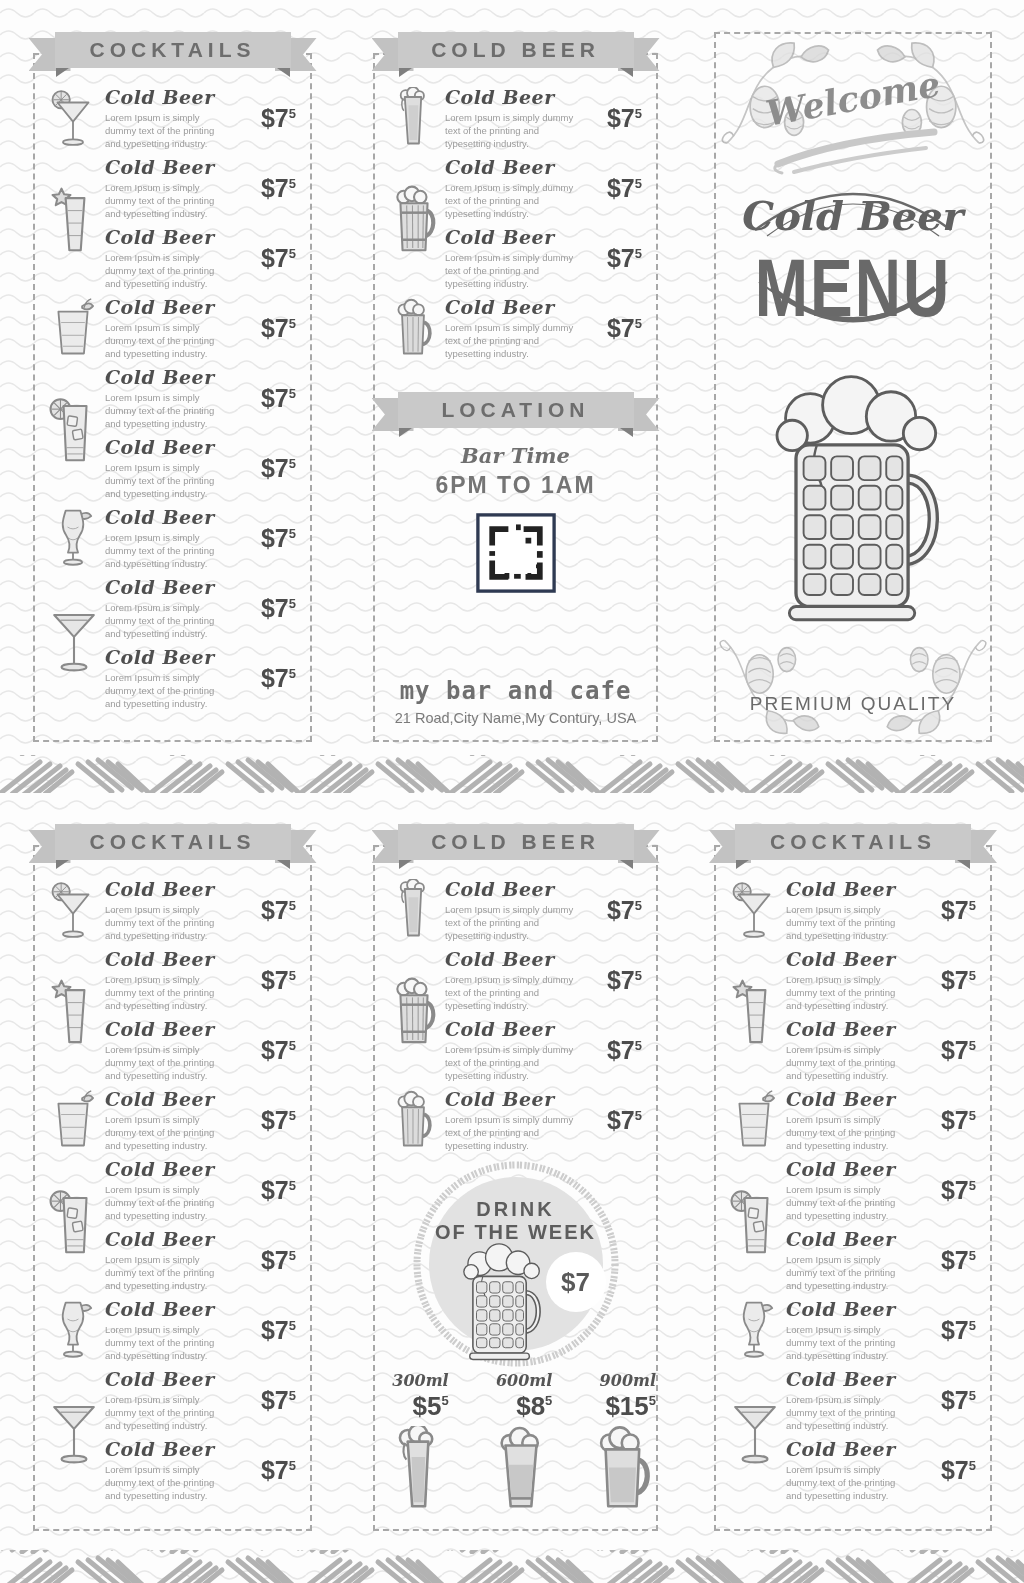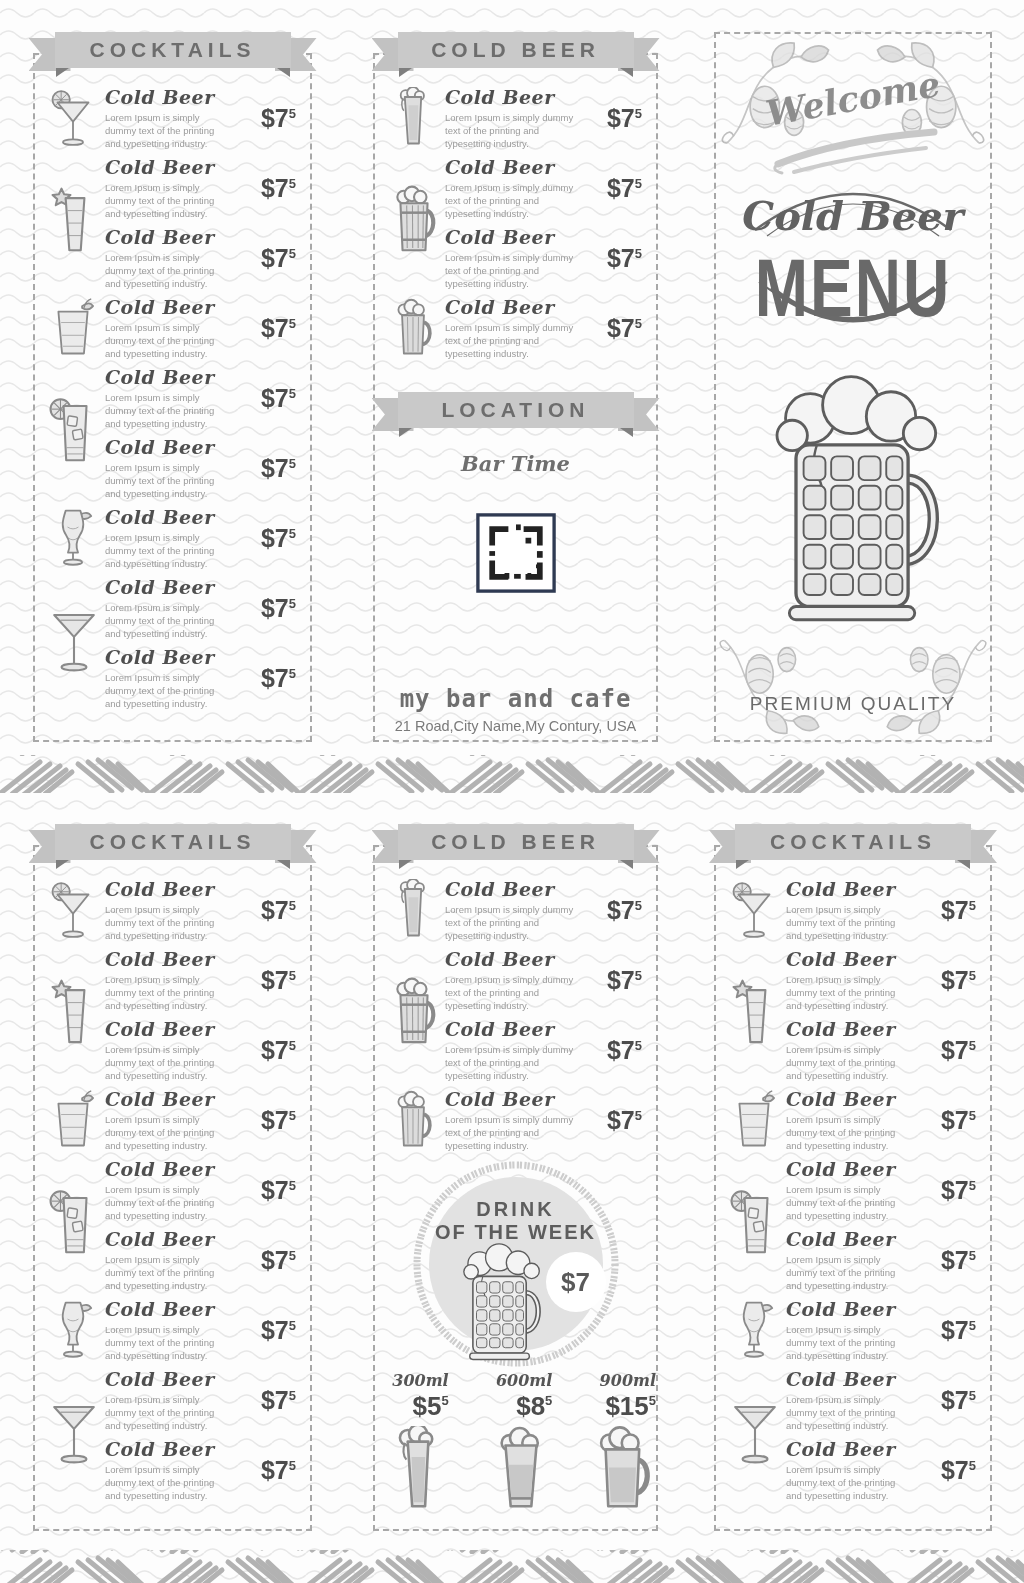--- a/index.html
+++ b/index.html
@@ -23,21 +23,21 @@
   .icon-cell{position:relative;height:100%;}
   .item-icon{position:absolute;left:2px;}
   .item-icon[data-size="s"]{top:50%;transform:translateY(-50%);width:48px;height:62px;}
   .item-icon[data-size="tall"]{top:22px;width:50px;height:92px;}
   .item .title{font-family:"DejaVu Serif",serif;font-style:italic;font-weight:bold;
                font-size:19px;color:#4f4f4f;letter-spacing:.5px;margin-bottom:3px;}
   .item .desc{font-size:9.5px;line-height:13px;color:#9b9b9b;max-width:180px;}
   .price{text-align:right;font-size:25px;font-weight:bold;color:#4c4c4c;white-space:nowrap;}
   .price sup{font-size:13px;}
   
-  .loc{position:absolute;left:0;right:0;text-align:center;margin-top:8px;}
+  .loc{position:absolute;left:0;right:0;text-align:center;}
   .bar-time{font-family:"DejaVu Serif",serif;font-style:italic;font-weight:bold;font-size:21px;color:#6f6f6f;}
   .hours{font-size:23px;font-weight:bold;letter-spacing:2px;color:#757575;margin-top:4px;}
   .qr-wrap{position:absolute;left:50%;transform:translateX(-50%);}
   .website{font-size:17px;font-weight:bold;color:#5f5f5f;}
   .phone{font-size:27px;font-weight:bold;color:#5f5f5f;margin-top:2px;}
   .venue{font-family:"DejaVu Sans Mono",monospace;font-size:24px;font-weight:bold;color:#6f6f6f;letter-spacing:1px;}
   .address{font-size:14.5px;color:#7a7a7a;margin-top:5px;}
   
   .welcome{position:absolute;top:44px;left:0;right:0;text-align:center;transform:rotate(-10deg);
            font-family:"DejaVu Serif",serif;font-style:italic;font-weight:bold;font-size:35px;color:#8d8d8d;z-index:3;}
@@ -518,20 +518,21 @@
       <i class="flap r"></i>
       <div class="band">
           <span>LOCATION</span>
         </div>
       <i class="fold l"></i>
       <i class="fold r"></i>
     </div>
 
     <div class="loc" style="top:388px;">
       <div class="bar-time">Bar Time</div>
+      <div class="hours">6PM TO 1AM</div>
     </div>
 
     <div class="qr-wrap" style="top:458px;">
       <svg width="80" height="80">
           <use href="#i-qr"></use>
         </svg>
     </div>
 
 
     <div class="loc" style="top:622px;">

